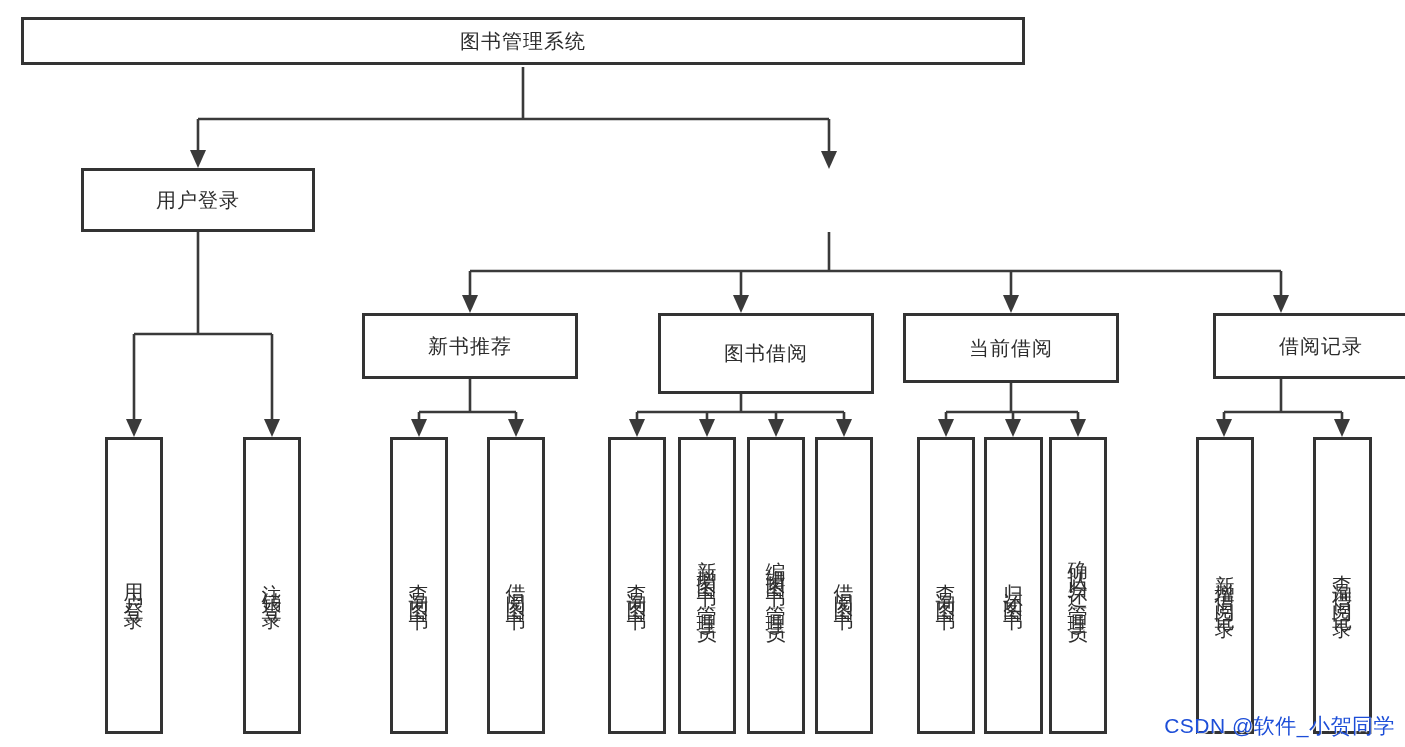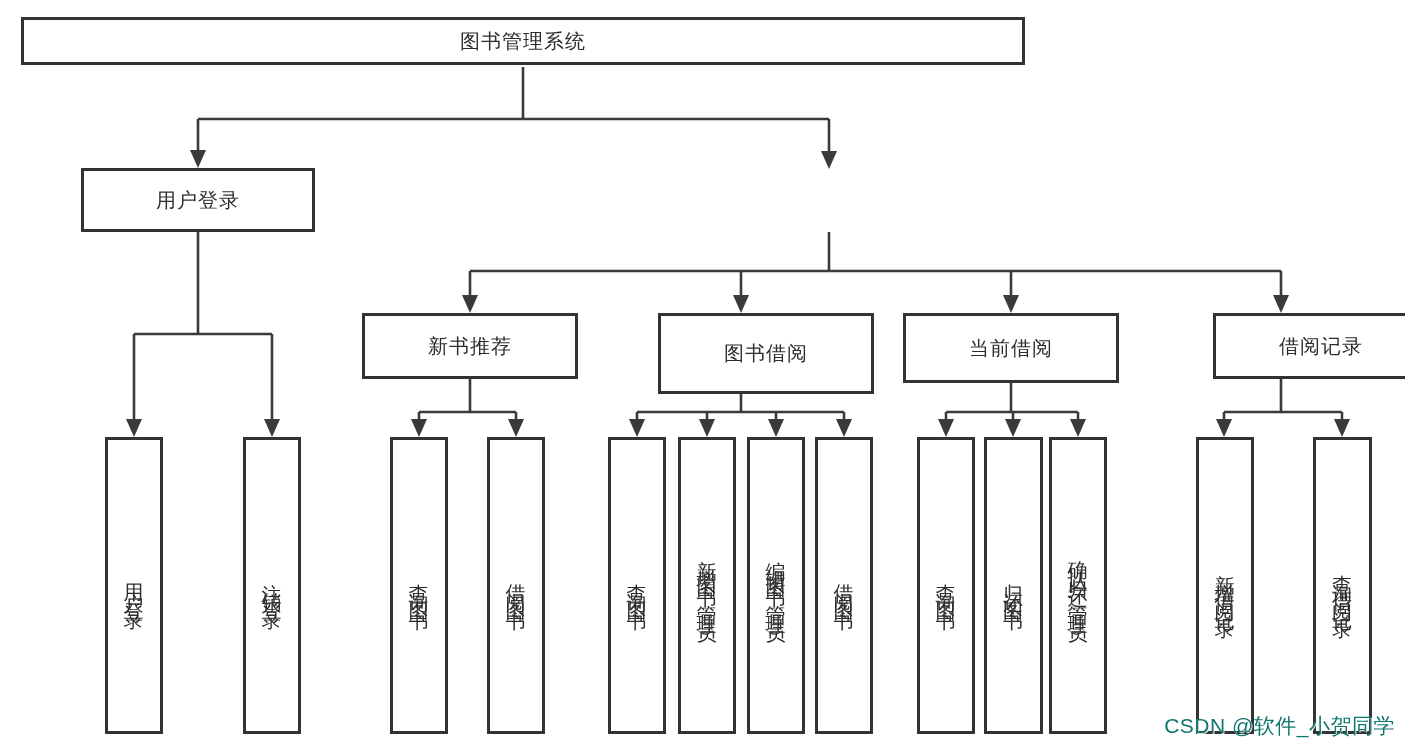--- a/index.html
+++ b/index.html
@@ -48,21 +48,21 @@
     font-size: 20px;
     letter-spacing: 9px;
     line-height: 1;
     color: #2d2d2d;
   }
   .watermark {
     position: absolute;
     right: 10px;
     top: 712px;
     font-size: 21px;
-    color: #0f766e;
+    color: #1d4ed8;
     letter-spacing: 0.5px;
     z-index: 5;
     text-shadow: 1px 1px 0 rgba(255,255,255,0.8);
     white-space: nowrap;
   }
 </style>
 </head>
 <body>
 
 <div class="canvas">

